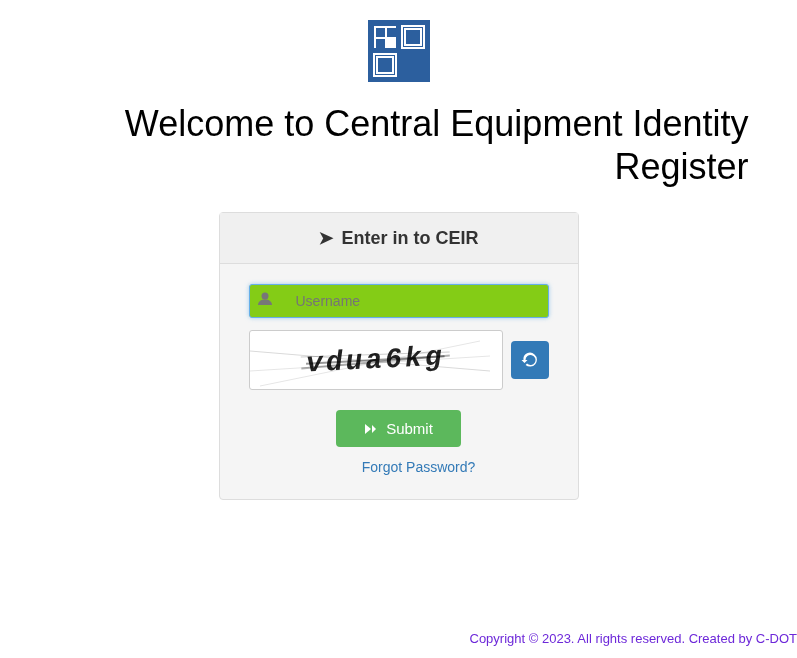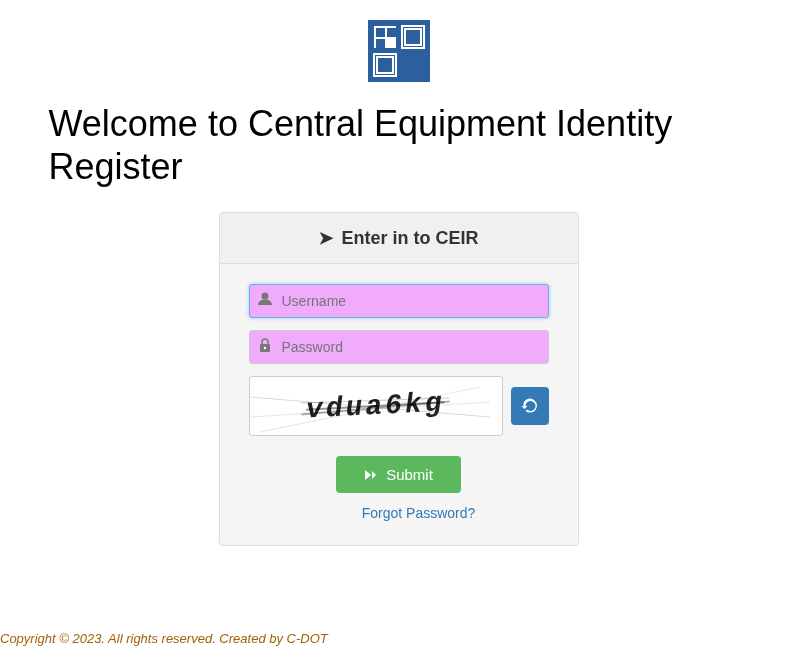--- a/index.html
+++ b/index.html
@@ -14,21 +14,21 @@
       padding-top: 20px;
     }
 
     .logo-container {
       margin-bottom: 16px;
     }
 
     .page-title {
       font-size: 36px;
       font-weight: 400;
-      text-align: left;
+      text-align: right;
       color: #000;
       margin-bottom: 24px;
       max-width: 700px;
       line-height: 1.2;
     }
 
     .signin-card {
       background: #f5f5f5;
       border: 1px solid #ddd;
       border-radius: 4px;
@@ -65,26 +65,26 @@
 
     .field-icon {
       position: absolute;
       left: 8px;
       color: #666;
       font-size: 16px;
     }
 
     .form-input {
       width: 100%;
-      padding: 8px 10px 8px 32px;
+      padding: 8px 10px 8px 46px;
       border: 1px solid #ccc;
       border-radius: 3px;
       font-size: 14px;
       color: #555;
-      background: #f0abfc;
+      background: #84cc16;
       outline: none;
     }
 
     .form-input.active-input {
       border-color: #66afe9;
       box-shadow: 0 0 4px rgba(102,175,233,0.6);
     }
 
     .captcha-row {
       width: 300px;
@@ -177,24 +177,23 @@
       text-decoration: none;
       font-size: 14px;
       cursor: pointer;
       padding-left: 40px;
     }
 
     .footer {
       position: absolute;
       bottom: 12px;
       width: 100%;
-      text-align: left;
-      color: #a16207;
+      text-align: right;
+      color: #6d28d9;
       font-size: 13px;
-      font-style: italic;
     }
 
     
     .logo-svg-container {
       width: 62px;
       height: 62px;
     }
   </style>
 </head>
 <body>
@@ -236,30 +235,20 @@
   <div class="form-group">
     <span class="field-icon">
       <svg width="16" height="16" viewBox="0 0 16 16" fill="#777">
         <circle cx="8" cy="5" r="3.5"></circle>
         <path d="M1 14c0-3.5 3-5.5 7-5.5s7 2 7 5.5" fill="#777"></path>
       </svg>
     </span>
     <input type="text" class="form-input active-input" placeholder="Username" style="">
   </div>
 
-  <div class="form-group">
-    <span class="field-icon">
-      <svg width="16" height="16" viewBox="0 0 16 16" fill="#777">
-        <rect x="3" y="7" width="10" height="8" rx="1" fill="#777"></rect>
-        <path d="M5 7V5a3 3 0 016 0v2" stroke="#777" stroke-width="1.5" fill="none"></path>
-        <circle cx="8" cy="11" r="1.2" fill="white"></circle>
-      </svg>
-    </span>
-    <input type="password" class="form-input" placeholder="Password" style="">
-  </div>
 
   <div class="captcha-row">
     <div class="captcha-box">
       <svg width="100%" height="100%" style="position:absolute;top:0;left:0;">
         <line x1="0" y1="20" x2="240" y2="40" stroke="rgba(0,0,0,0.15)" stroke-width="1"></line>
         <line x1="0" y1="40" x2="240" y2="25" stroke="rgba(0,0,0,0.1)" stroke-width="1"></line>
         <line x1="10" y1="55" x2="230" y2="10" stroke="rgba(0,0,0,0.1)" stroke-width="1"></line>
       </svg>
       <span class="captcha-text">vdua6kg</span>
     </div>

